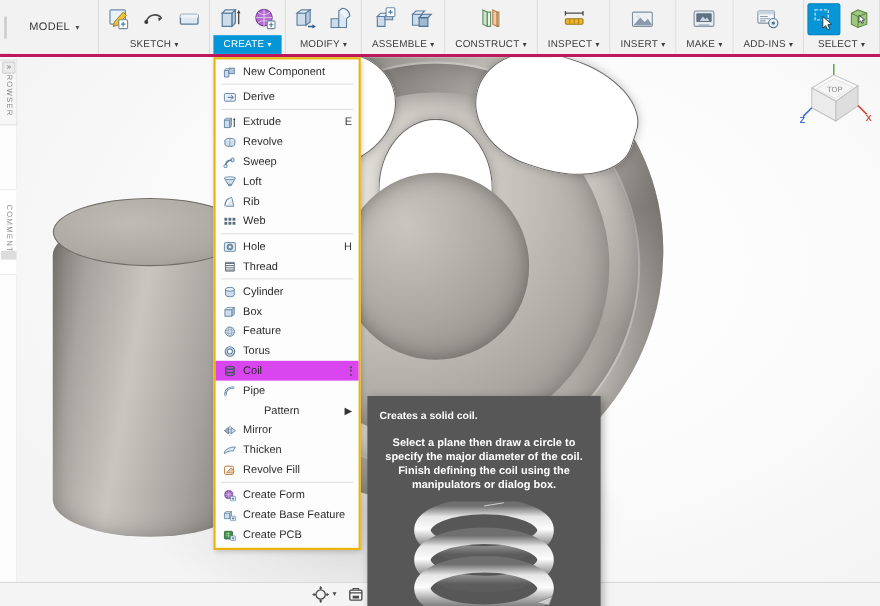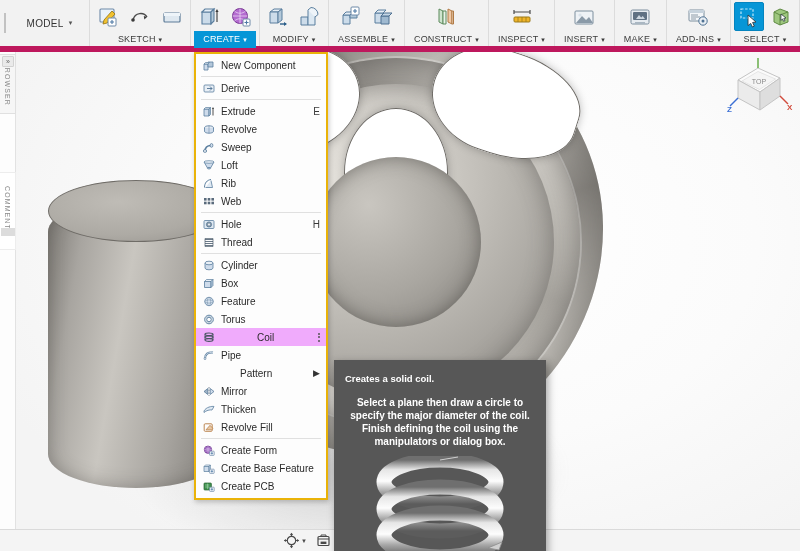--- a/index.html
+++ b/index.html
@@ -7,21 +7,21 @@
   html, body {
     width:800px; height:551px;
     font-family:"Liberation Sans", sans-serif;
     overflow:hidden; background:#fff;
   }
   #app { position:relative; width:800px; height:551px; overflow:hidden; }
 
   
   .ribbon {
     position:absolute; left:0; top:0; width:800px; height:52px;
-    background:#f2f2f2; border-bottom:6px solid #be185d;
+    background:#f2f2f2; border-bottom:3px solid #be185d;
     display:flex; align-items:stretch;
   }
   .rib-grip {
     width:11px; display:flex; align-items:center; justify-content:center;
   }
   .rib-grip i { display:block; width:2px; height:20px; border-left:1px solid #c2c2c2; border-right:1px solid #c2c2c2; }
   .rib-model {
     width:88px; display:flex; align-items:center; justify-content:center;
     font-size:10px; color:#333; letter-spacing:.3px;
     border-right:1px solid #dcdcdc; background:#f2f2f2;
@@ -149,21 +149,21 @@
   .menu {
     position:absolute; left:194px; top:52px; width:134px;
     background:#fdfdfd; border:2px solid #eab308;
     box-shadow:1px 2px 5px rgba(0,0,0,.22);
     padding:2px 0 3px 0; z-index:40;
   }
   .mi {
     position:relative; display:flex; align-items:center; height:18px;
     padding:0 6px 0 6px; font-size:10px; color:#2a2a2a; white-space:nowrap;
   }
-  .mi.highlight { background:#f0abfc;gap:36px; }
+  .mi.highlight { background:#d946ef; }
   .mi .mi-ico { width:14px; height:13px; flex:0 0 14px; margin-right:5px; display:flex; align-items:center; justify-content:center; }
   .mi .mi-ico svg { display:block; }
   .mi .mi-label { flex:1 1 auto; overflow:hidden; text-overflow:ellipsis; }
   .mi .mi-key { font-size:10px; color:#3a3a3a; margin-left:6px; }
   .mi .mi-arrow { font-size:9px; color:#333; margin-left:6px; }
   .mi .mi-dots { display:flex; flex-direction:column; gap:1.5px; margin-left:6px; }
   .mi .mi-dots i { width:2px; height:2px; background:#555; border-radius:50%; display:block; }
   .mi.indent .mi-label { padding-left:19px; }
   .msep { height:1px; background:#e0e0e0; margin:2px 5px; }
 

